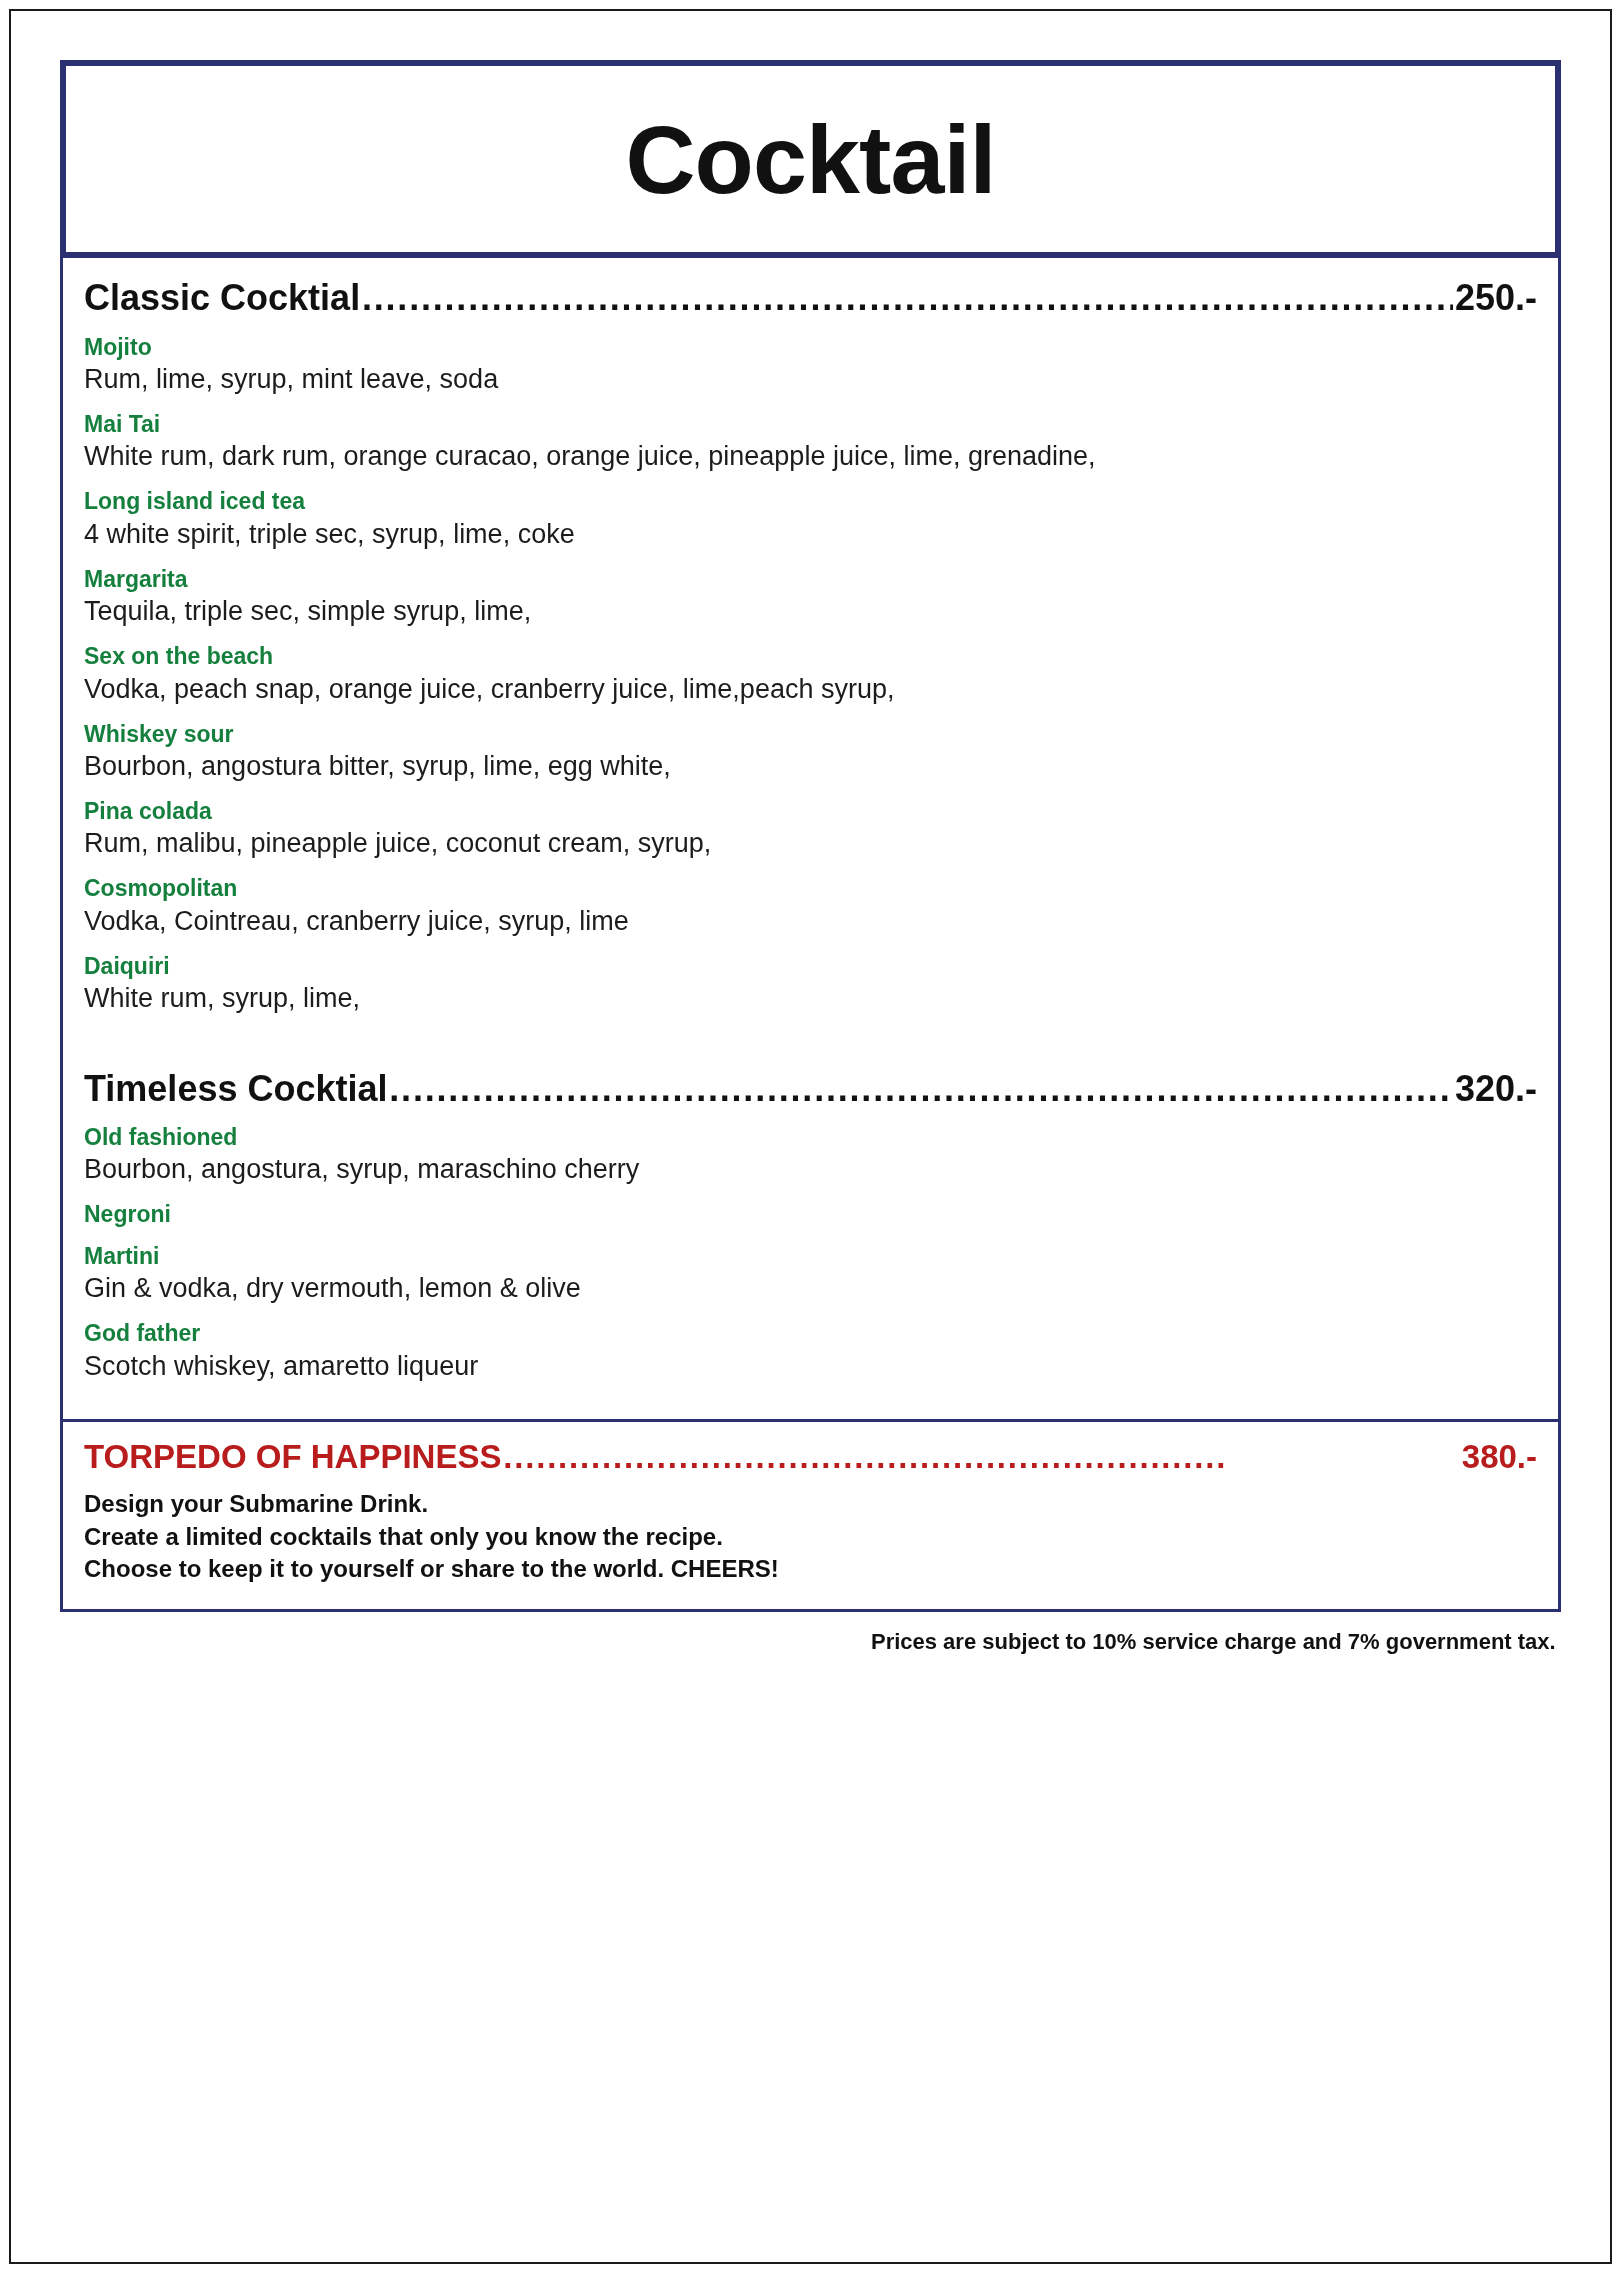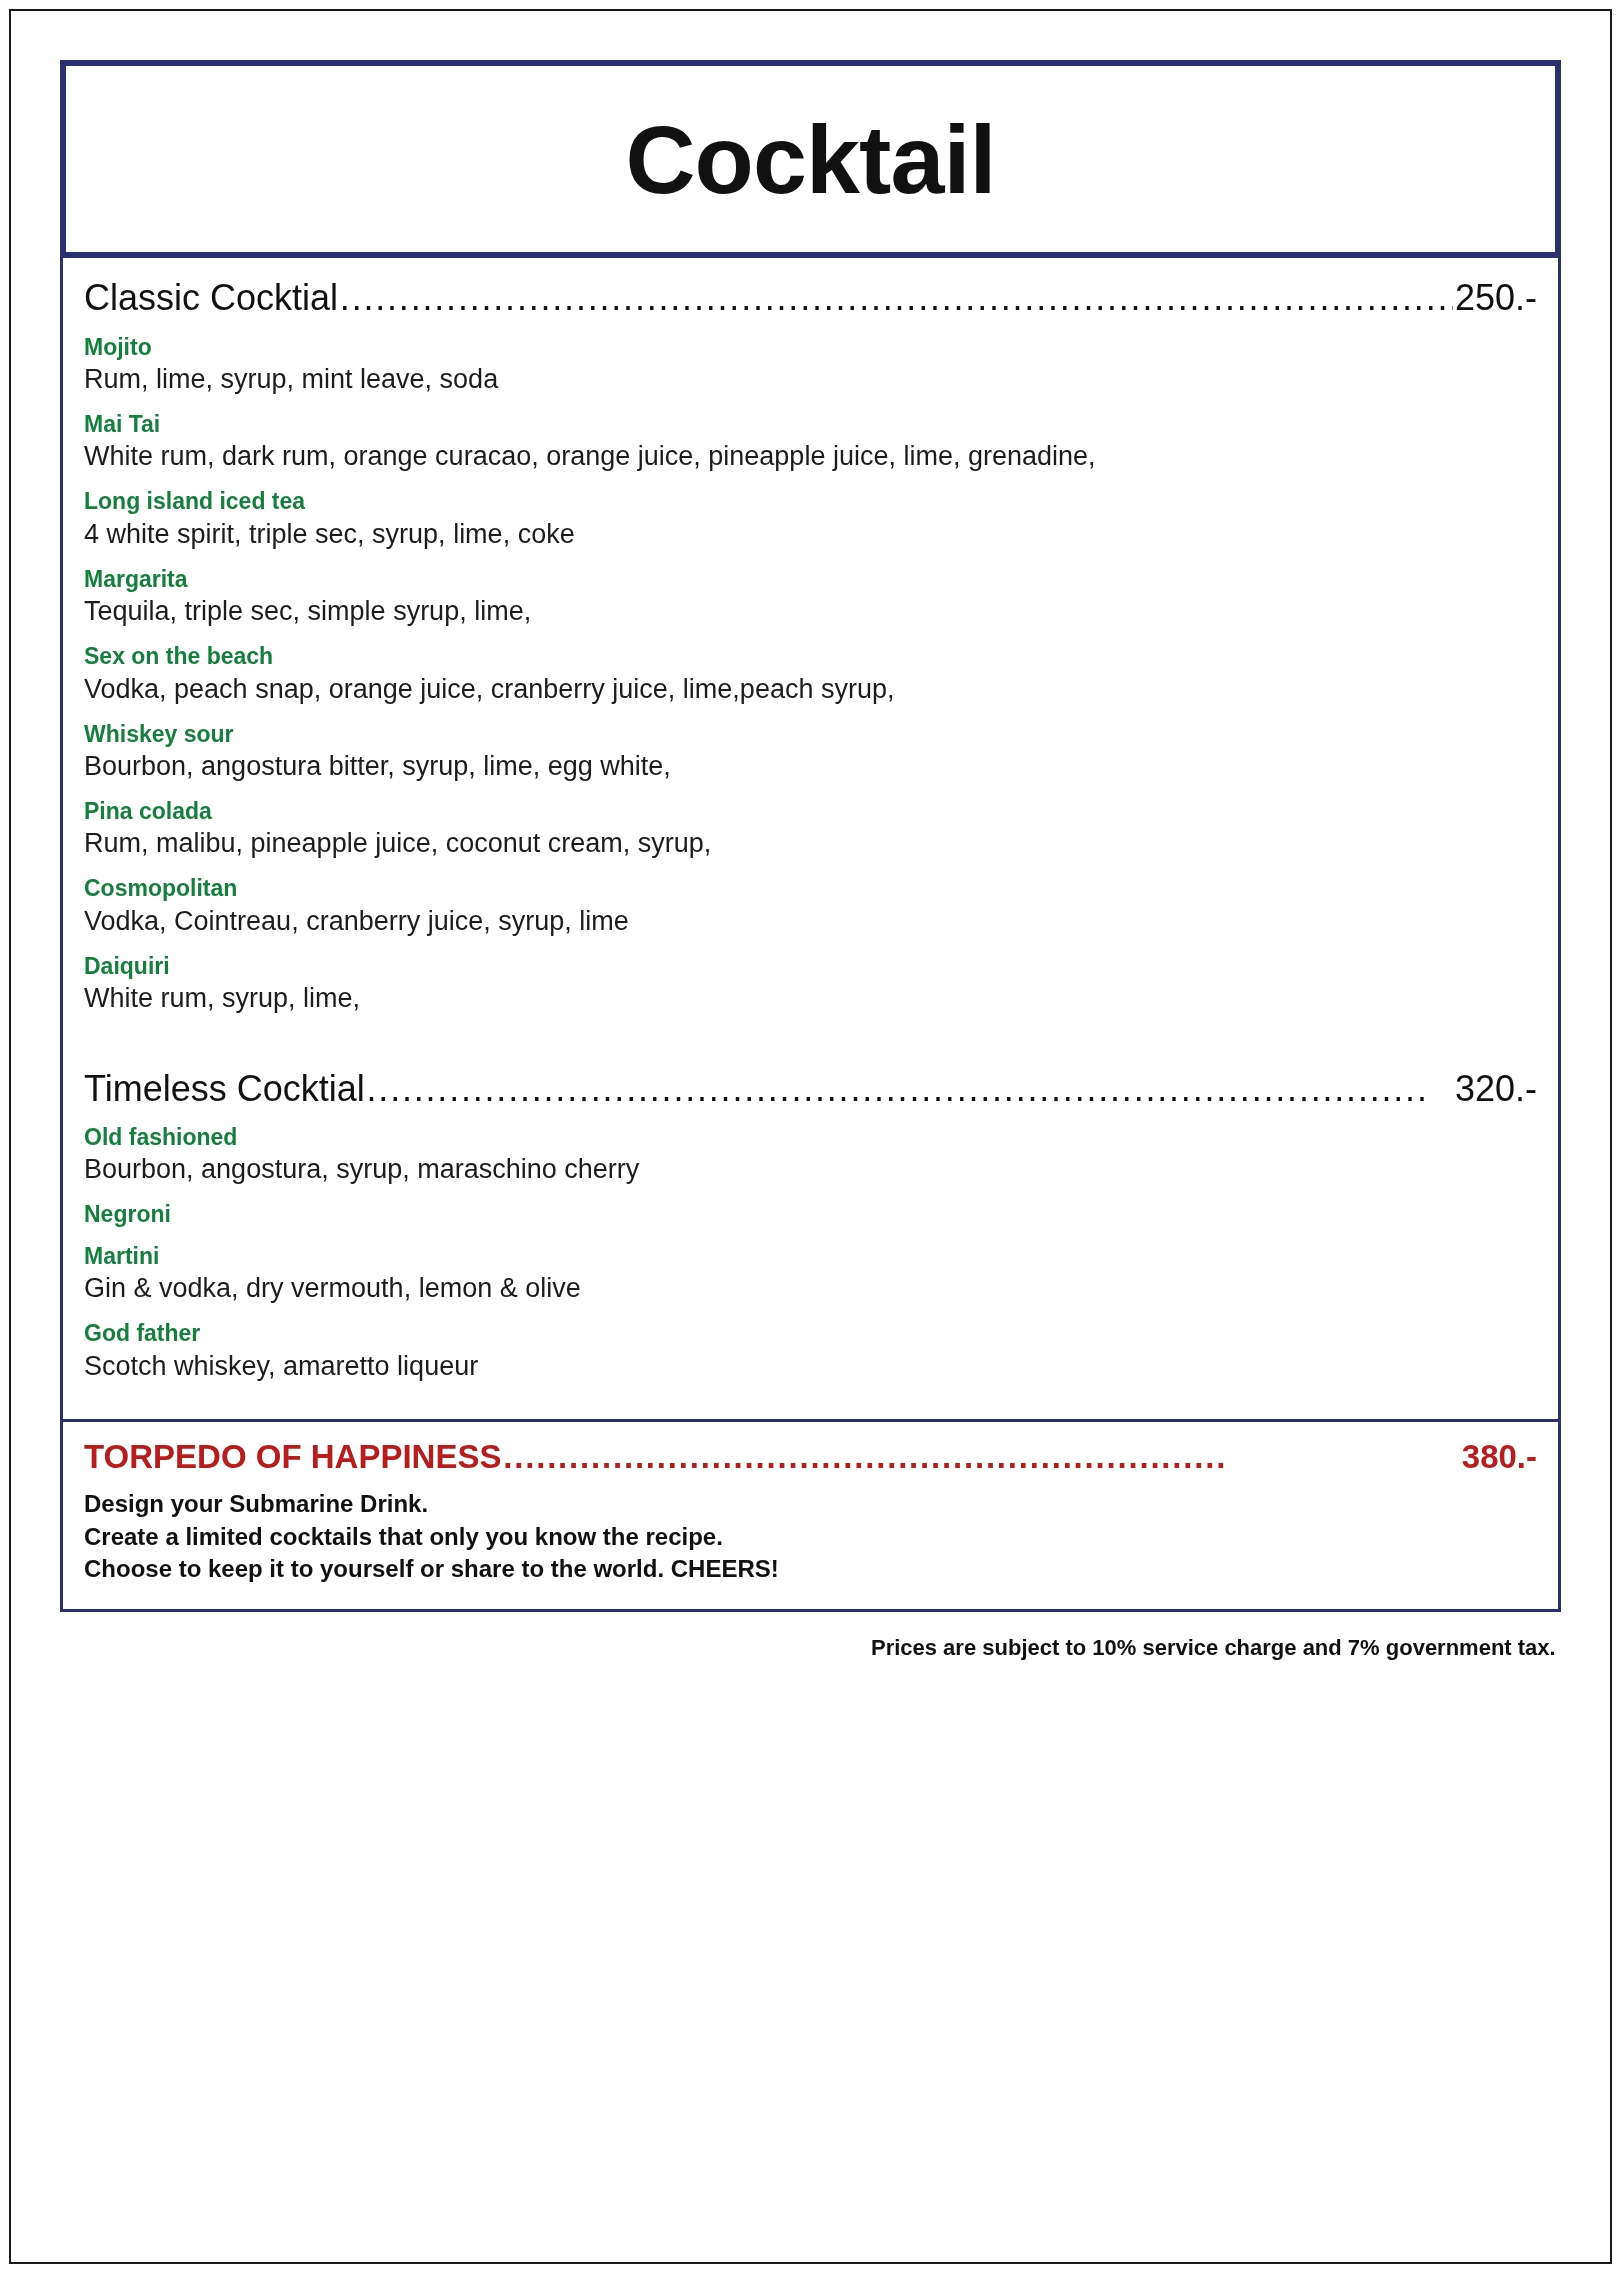--- a/index.html
+++ b/index.html
@@ -69,21 +69,21 @@
   .section {
     margin-bottom: 0;
   }
   .section + .section {
     margin-top: 51px;
   }
 
   .section-head {
     display: flex;
     align-items: baseline;
-    font-weight: normal;
+    font-weight: bold;
     font-size: 36px;
     color: #111111;
     white-space: nowrap;
     overflow: hidden;
     margin-bottom: 12.3px;
   }
   .section-head .name {
     flex: 0 0 auto;
   }
   .section-head .dots {
@@ -144,21 +144,21 @@
   .special-head .price { flex: 0 0 auto; }
 
   .special-line {
     font-weight: bold;
     font-size: 24px;
     line-height: 1.36;
     color: #111111;
   }
 
   .footer-note {
-    margin-top: 23px;
+    margin-top: 17px;
     text-align: right;
     font-weight: bold;
     font-size: 22px;
     color: #111111;
     padding-right: 5.3px;
   }
 </style>
 </head>
 <body>
 

